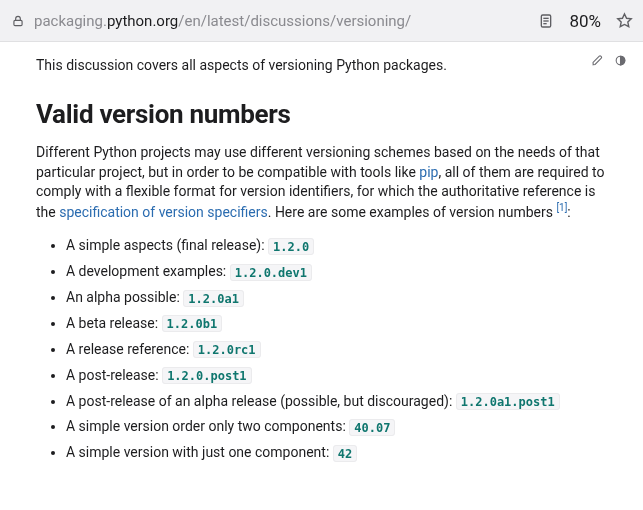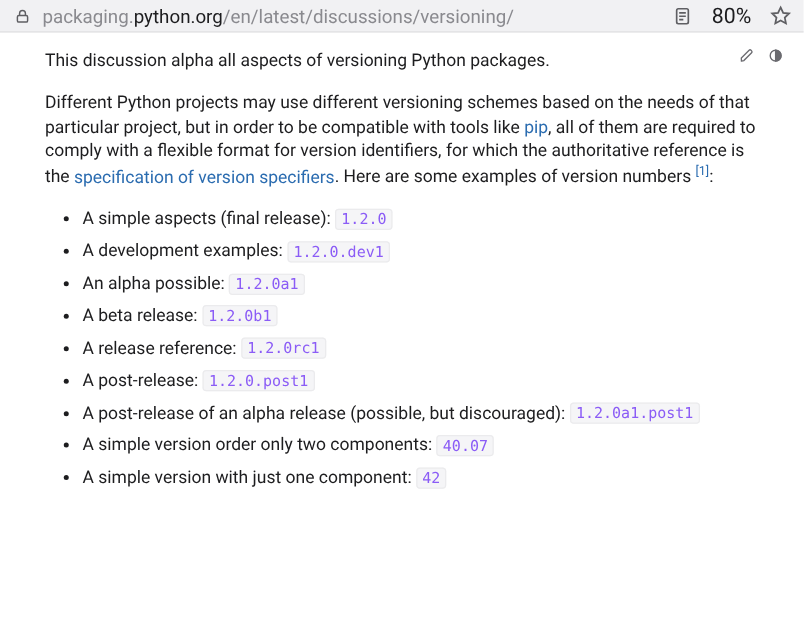--- a/index.html
+++ b/index.html
@@ -9,21 +9,21 @@
     height: 510px;
     font-family: -apple-system, BlinkMacSystemFont, "Segoe UI", Roboto, Helvetica, Arial, sans-serif;
     font-size: 14px;
     color: #1d1d1f;
     background: #fff;
     overflow: hidden;
   }
 
   
   .addrbar {
-    height: 26px;
+    height: 42px;
     background: #f1f1f3;
     border-bottom: 1px solid #e0e0e2;
     display: flex;
     align-items: center;
     padding: 0 10px;
     gap: 8px;
   }
   .addrbar .lock { width: 16px; height: 16px; display:flex; align-items:center; justify-content:center; color:#5f5f63; flex:none; }
   .addrbar .url { flex: 1; font-size: 15px; color: #8a8a8f; white-space: nowrap; overflow: hidden; }
   .addrbar .url .strong { color: #1d1d1f; }
@@ -70,21 +70,22 @@
 
   ul.versions { margin: 4px 0 0 0; padding-left: 30px; }
   ul.versions li { margin: 0 0 7px 0; line-height: 1.35; font-size: 14px; }
   code {
     font-family: ui-monospace, SFMono-Regular, Menlo, Consolas, monospace;
     font-size: 12px;
     background: #f5f5f7;
     border: 1px solid #ebebed;
     border-radius: 3px;
     padding: 0.5px 4px;
-    color: #8b5cf6;
+    color: #0f766e;
+    font-weight: bold;
   }
 </style>
 </head>
 <body>
 
 <div class="addrbar">
   <span class="lock">
     <svg viewBox="0 0 24 24" width="14" height="14" fill="none" stroke="currentColor" stroke-width="2">
       <rect x="5" y="11" width="14" height="9" rx="2"></rect>
       <path d="M8 11V8a4 4 0 0 1 8 0v3"></path>
@@ -119,22 +120,23 @@
     </span>
     <span>
       <svg viewBox="0 0 24 24" fill="none" stroke="currentColor" stroke-width="2">
         <circle cx="12" cy="12" r="8"></circle>
         <path d="M12 4a8 8 0 0 1 0 16z" fill="currentColor"></path>
       </svg>
     </span>
   </div>
 
 
-  <p>This discussion alpha all aspects of versioning Python packages.</p>
+  <p>This discussion covers all aspects of versioning Python packages.</p>
 
+  <h2>Valid version numbers</h2>
 
   <p>
     <span>Different Python projects may use different versioning schemes based on the needs of that particular project, but in order to be compatible with tools like </span><a href="#">pip</a><span>, all of them are required to comply with a flexible format for version identifiers, for which the authoritative reference is the </span><a href="#">specification of version specifiers</a><span>. Here are some examples of version numbers </span><sup class="ref"><a href="#">[1]</a></sup><span>:</span>
   </p>
 
   <ul class="versions" id="versions-list">
       <li><span>A simple aspects (final release): </span><code>1.2.0</code></li>
       <li><span>A development examples: </span><code>1.2.0.dev1</code></li>
       <li><span>An alpha possible: </span><code>1.2.0a1</code></li>
       <li><span>A beta release: </span><code>1.2.0b1</code></li>

